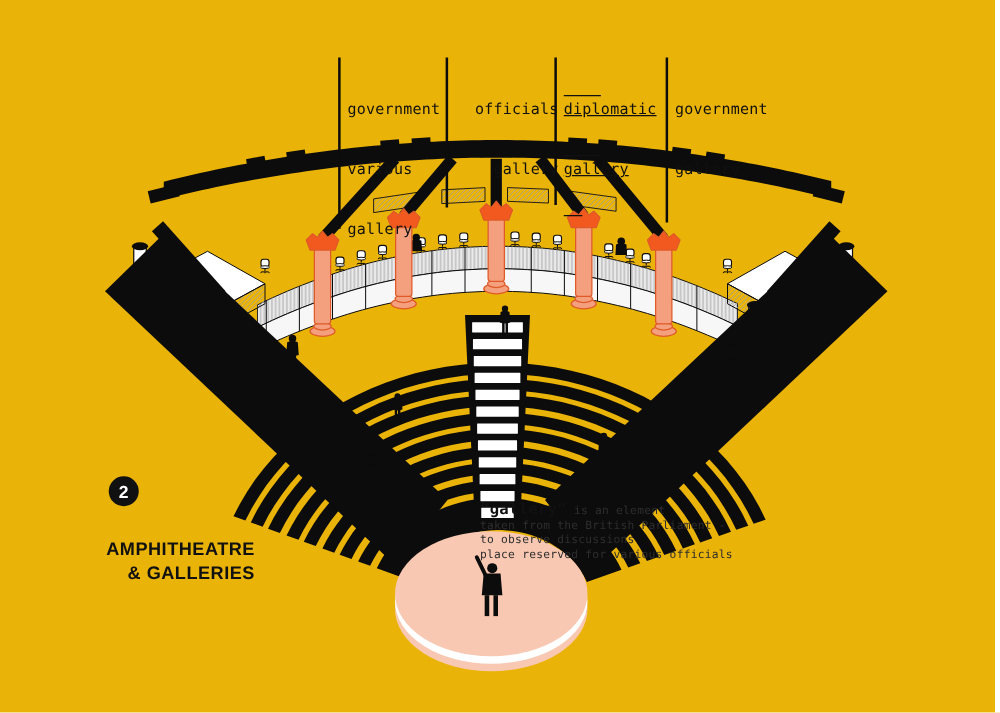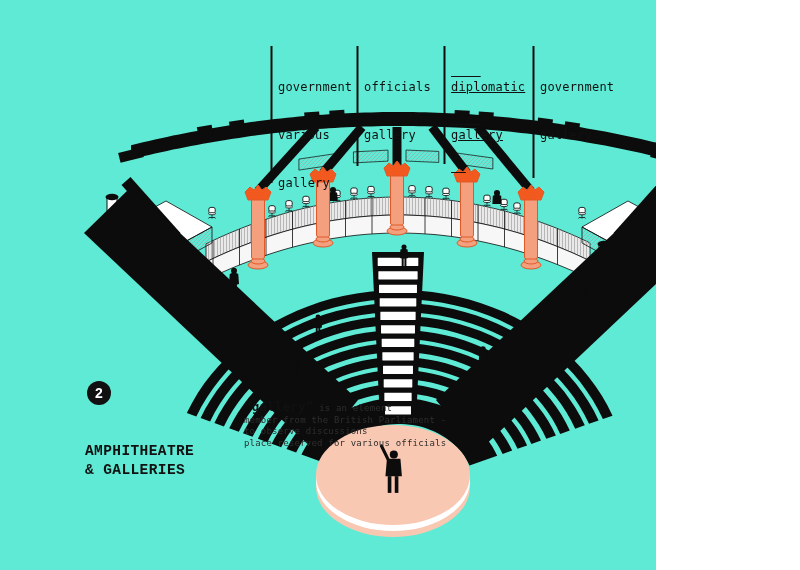--- a/index.html
+++ b/index.html
@@ -1,29 +1,29 @@
 <!DOCTYPE html>
 <html><head>
 <meta charset="utf-8">
 <style>
   html,body{margin:0;padding:0;background:#fff;}
-  #stage{position:relative;width:656px;height:570px;background:#5eead4;overflow:hidden;
+  #stage{position:relative;width:796px;height:570px;background:#eab308;overflow:hidden;
          font-family:"DejaVu Sans Mono",monospace;}
   #scene-svg{position:absolute;left:0;top:0;}
   .glabel{position:absolute;top:47px;font-size:12px;line-height:16px;color:#111;
           letter-spacing:.2px;white-space:pre;}
   .glabel span{display:block;}
   #caption{position:absolute;right:82px;top:401px;width:330px;text-align:left;
            font-size:9px;line-height:11.6px;color:#2e2e2e;letter-spacing:.2px;}
   #caption .term{font-weight:bold;font-size:12.5px;color:#111;}
   #badge{position:absolute;left:87px;top:381px;width:24px;height:24px;border-radius:50%;
          background:#111;color:#fff;font-family:"Liberation Sans",sans-serif;
          font-weight:bold;font-size:14px;text-align:center;line-height:24px;}
-  #fig-title{position:absolute;left:85px;top:442px;font-family:Liberation Mono, monospace;
-         font-weight:bold;font-size:14.5px;line-height:19px;color:#111;letter-spacing:.4px;}
+  #fig-title{position:absolute;left:85px;top:431px;font-family:Liberation Sans, sans-serif;
+         font-weight:bold;font-size:14.5px;line-height:19px;color:#111;letter-spacing:.4px;text-align:right;}
 </style>
 </head>
 <body>
 
 <div id="stage">
   <svg id="scene-svg" width="800" height="570" viewBox="0 0 800 570">
       <defs>
         <pattern id="vh" width="3" height="6" patternUnits="userSpaceOnUse">
           <path d="M1.5,0 V6" stroke="#a0a0a0" stroke-width="0.7"></path>
         </pattern>
@@ -261,38 +261,38 @@
         <line x1="444.5" y1="46" x2="444.5" y2="164" stroke="#0c0c0c" stroke-width="2"></line>
         <line x1="533.5" y1="46" x2="533.5" y2="178" stroke="#0c0c0c" stroke-width="2"></line>
       </g>
     </svg>
 
   <div class="glabel" style="left: 278px;">
     <span>government</span>
     <span>various</span>
     <span>gallery</span>
   </div>
-  <div class="glabel" style="left: 364px;">
+  <div class="glabel" style="left: 380px; text-align: right;">
     <span>officials</span>
     <span>gallery</span>
   </div>
   <div class="glabel" style="left: 451px; text-decoration: underline;">
     <span>diplomatic</span>
     <span>gallery</span>
   </div>
   <div class="glabel" style="left: 540px;">
     <span>government</span>
     <span>gallery</span>
   </div>
 
   <div id="badge">2</div>
   <div id="fig-title">
     <span style="display:block">AMPHITHEATRE</span>
     <span style="display:block">&amp; GALLERIES</span>
   </div>
 
   <div id="caption">
     <span class="term">“gallery”</span><span> is an element</span>
-    <div>member from the British Parliament -</div>
+    <div>taken from the British Parliament -</div>
     <div>to observe discussions</div>
     <div>place reserved for various officials</div>
   </div>
 </div>
 
 </body></html>

